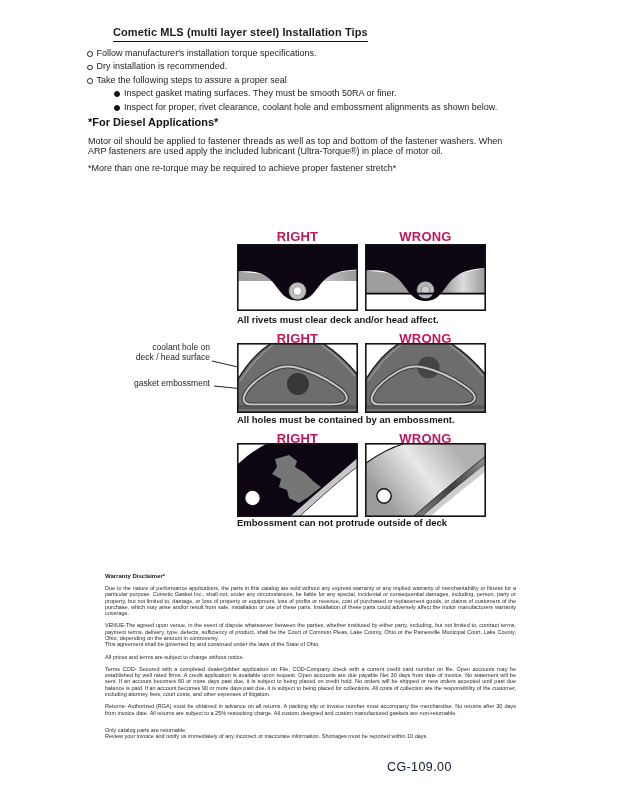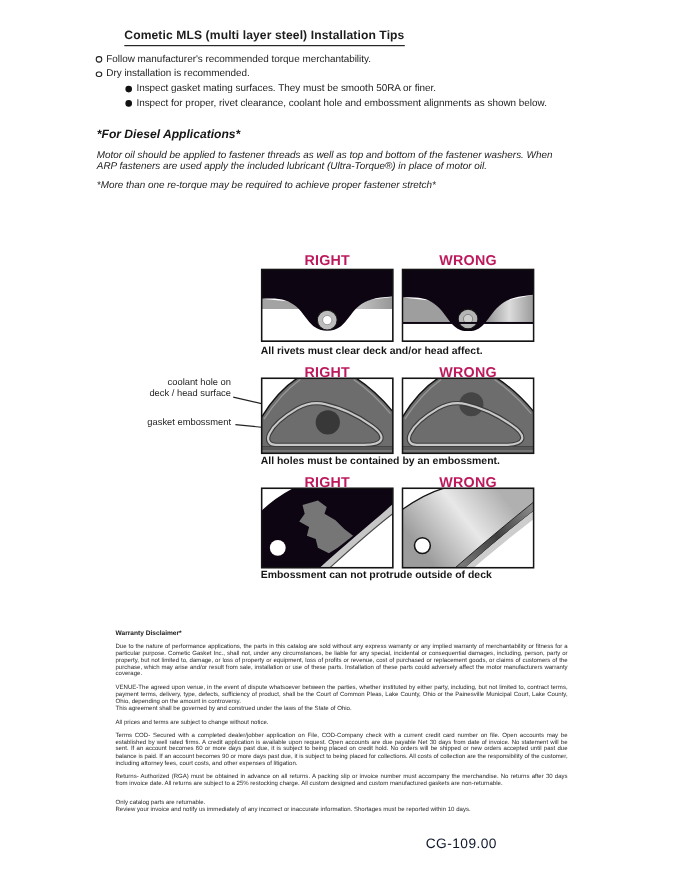--- a/index.html
+++ b/index.html
@@ -10,21 +10,21 @@
   .abs{position:absolute;}
   .title{
     left:113px;top:26px;font-size:11px;font-weight:bold;letter-spacing:.1px;
     border-bottom:1.4px solid #111;padding-bottom:2.5px;white-space:nowrap;
   }
   .bullets{left:87px;top:47px;width:430px;font-size:9px;line-height:13.4px;}
   .b-row{display:flex;align-items:flex-start;}
   .b-row.sub{padding-left:27px;}
   .dot{flex:0 0 auto;width:3.6px;height:3.6px;border:1px solid #222;border-radius:50%;margin:4.2px 4px 0 0;}
   .dot.filled{background:#111;border-color:#111;width:4px;height:4px;}
-  .diesel{left:88px;top:116px;width:424px;font-size:9px;line-height:9.8px;font-style:italic;}
+  .diesel{left:88px;top:116px;width:424px;font-size:9px;line-height:9.8px;}
   .diesel h2{font-size:11px;line-height:12px;margin:0 0 9px 0;font-weight:bold;color:#151515;}
   .diesel p{margin:0 0 7.5px 0;}
   .dlabel{width:121px;text-align:center;font-size:13px;font-weight:bold;color:#be185d;letter-spacing:.2px;}
   .dbox{width:121px;}
   .dbox svg{display:block;}
   .caption{left:237px;font-size:9.5px;font-weight:bold;color:#161616;line-height:11px;}
   .annot{width:110px;text-align:right;font-size:8.5px;line-height:9.6px;color:#1d1d1d;}
   .warranty{left:105px;top:573px;width:411px;font-size:5.5px;line-height:6.35px;color:#2a2a2a;}
   .warranty .wh{font-size:6px;font-weight:bold;margin-bottom:5.5px;color:#1a1a1a;}
   .warranty .wp{margin-bottom:5.8px;text-align:justify;}
@@ -34,25 +34,29 @@
 </head>
 <body>
 
 <div class="page">
 
   <div class="abs title">Cometic MLS (multi layer steel) Installation Tips</div>
 
   <div class="abs bullets">
     <div class="b-row">
       <span class="dot"></span>
-      <span>Follow manufacturer's recommended torque merchantability.</span>
+      <span>Follow manufacturer's installation torque specifications.</span>
     </div>
     <div class="b-row">
       <span class="dot"></span>
       <span>Dry installation is recommended.</span>
+    </div>
+    <div class="b-row">
+      <span class="dot"></span>
+      <span>Take the following steps to assure a proper seal</span>
     </div>
     <div class="b-row sub">
       <span class="dot filled"></span>
       <span>Inspect gasket mating surfaces.  They must be smooth 50RA or finer.</span>
     </div>
     <div class="b-row sub">
       <span class="dot filled"></span>
       <span>Inspect for proper, rivet clearance, coolant hole and embossment alignments as shown below.</span>
     </div>
   </div>

